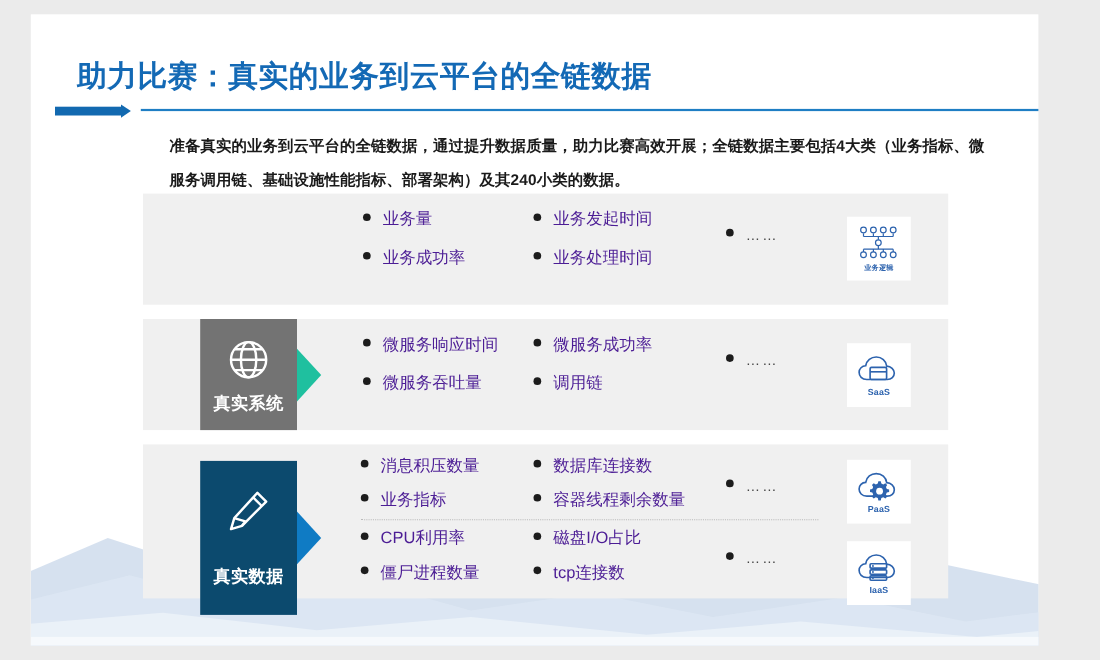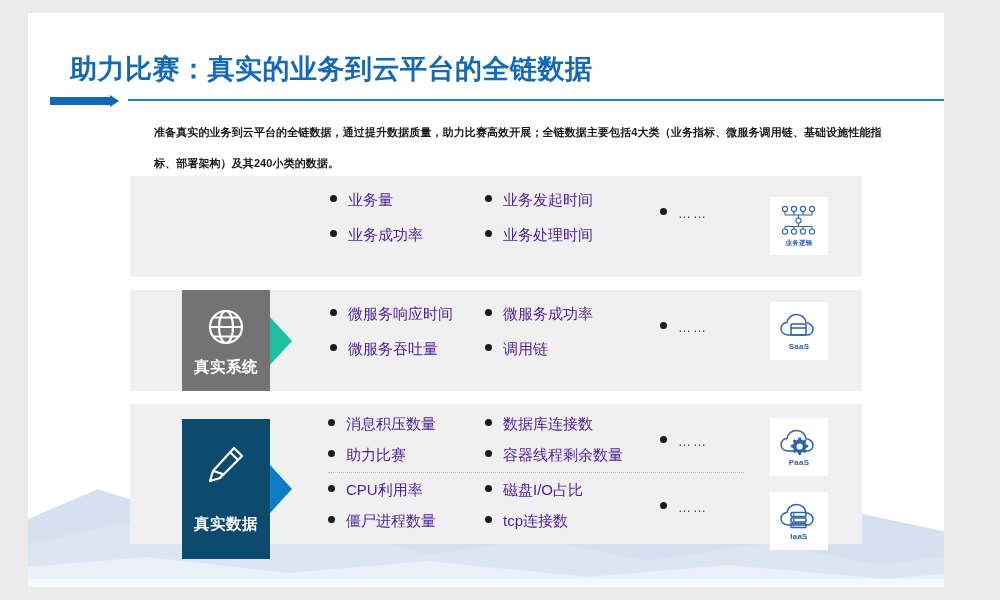--- a/index.html
+++ b/index.html
@@ -75,21 +75,21 @@
     height: 2px;
     background: #1f7ec4;
   }
 
   
   .desc {
     position: absolute;
     left: 126px;
     top: 104px;
     width: 744px;
-    font-size: 11px;
+    font-size: 14px;
     font-weight: bold;
     color: #1a1a1a;
     line-height: 31px;
     letter-spacing: 0.1px;
   }
 
   
   .row {
     position: absolute;
     left: 102px;
@@ -217,21 +217,21 @@
   }
   .iconcard .cap {
     font-size: 8px;
     color: #2d63ae;
     font-weight: bold;
     margin-top: 1px;
     letter-spacing: 0.2px;
   }
   .iconcard .cap.cn { font-size: 6.5px; }
   .row.r1 .iconcard { left: 640px; top: 21px; }
-  .row.r2 .iconcard { left: 640px; top: 12px; }
+  .row.r2 .iconcard { left: 640px; top: 22px; }
   .row.r3 .iconcard.k1 { left: 640px; top: 14px; }
   .row.r3 .iconcard.k2 { left: 640px; top: 88px; align-items: center; }
 </style>
 </head>
 <body>
 
 <div class="slide">
 
   <div class="mountains">
     <svg viewBox="0 0 944 160" preserveAspectRatio="none">
@@ -380,21 +380,21 @@
     </div>
 
     <div class="subrow sub-a">
       <div class="col c1">
         <div class="bullet">
             <span class="dot"></span>
             <span>消息积压数量</span>
           </div>
         <div class="bullet">
             <span class="dot"></span>
-            <span>助力比赛</span>
+            <span>业务指标</span>
           </div>
       </div>
       <div class="col c2">
         <div class="bullet">
             <span class="dot"></span>
             <span>数据库连接数</span>
           </div>
         <div class="bullet">
             <span class="dot"></span>
             <span>容器线程剩余数量</span>

